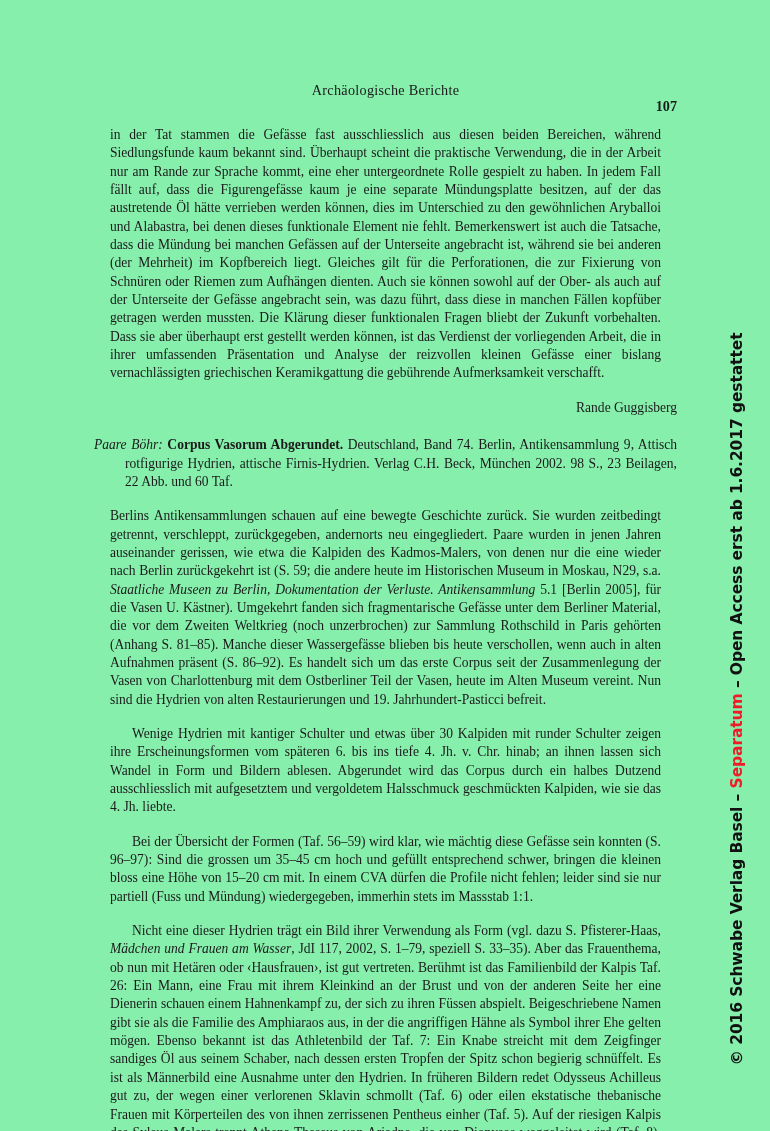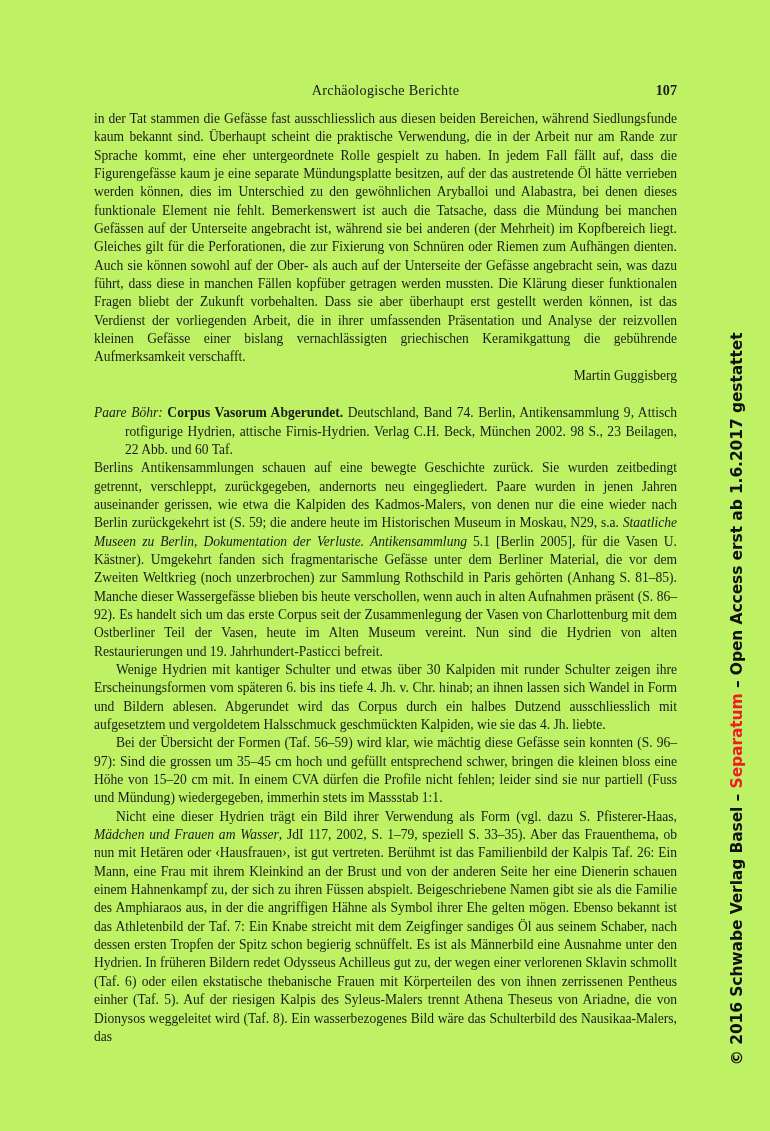--- a/index.html
+++ b/index.html
@@ -4,21 +4,21 @@
 <style>
   html, body {
     margin: 0;
     padding: 0;
     background: #ffffff;
   }
   .page {
     position: relative;
     width: 770px;
     height: 1131px;
-    background: #bef264;
+    background: #86efac;
     overflow: hidden;
     font-family: "Liberation Serif", serif;
     color: #1a1a1a;
   }
 
   
   .running-head {
     position: absolute;
     left: 94px;
     top: 82px;
@@ -30,36 +30,36 @@
     left: 0;
     width: 100%;
     text-align: center;
     font-size: 14.2px;
     letter-spacing: 0.3px;
     color: #1a1a1a;
   }
   .running-head-folio {
     position: absolute;
     right: 0;
-    top: 0;
+    top: 16px;
     font-size: 14.2px;
     font-weight: 700;
     color: #1a1a1a;
   }
 
   
   .text-column {
     position: absolute;
     left: 94px;
     top: 110px;
     width: 583px;
   }
 
   p.para {
-    margin: 0;
+    margin: 16px;
     font-size: 13.55px;
     line-height: 18.35px;
     text-align: justify;
     text-justify: inter-word;
     hyphens: manual;
     color: #1a1a1a;
   }
   p.para.indent {
     text-indent: 22px;
   }
@@ -135,21 +135,21 @@
 
   <div class="running-head">
     <div class="running-head-title">Archäologische Berichte</div>
     <div class="running-head-folio">107</div>
   </div>
 
   <div class="text-column">
 
     <p class="para no-indent">in der Tat stammen die Gefässe fast ausschliesslich aus diesen beiden Bereichen, während Siedlungsfunde kaum bekannt sind. Überhaupt scheint die praktische Verwendung, die in der Arbeit nur am Rande zur Sprache kommt, eine eher untergeordnete Rolle gespielt zu haben. In jedem Fall fällt auf, dass die Figurengefässe kaum je eine separate Mündungsplatte besitzen, auf der das austretende Öl hätte verrieben werden können, dies im Unterschied zu den gewöhnlichen Aryballoi und Alabastra, bei denen dieses funktionale Element nie fehlt. Bemerkenswert ist auch die Tatsache, dass die Mündung bei manchen Gefässen auf der Unterseite angebracht ist, während sie bei anderen (der Mehrheit) im Kopfbereich liegt. Gleiches gilt für die Perforationen, die zur Fixierung von Schnüren oder Riemen zum Aufhängen dienten. Auch sie können sowohl auf der Ober- als auch auf der Unterseite der Gefässe angebracht sein, was dazu führt, dass diese in manchen Fällen kopfüber getragen werden mussten. Die Klärung dieser funktionalen Fragen bliebt der Zukunft vorbehalten. Dass sie aber überhaupt erst gestellt werden können, ist das Verdienst der vorliegenden Arbeit, die in ihrer umfassenden Präsentation und Analyse der reizvollen kleinen Gefässe einer bislang vernachlässigten griechischen Keramikgattung die gebührende Aufmerksamkeit verschafft.</p>
 
-    <p class="signature">Martin Guggisberg</p>
+    <p class="signature">Rande Guggisberg</p>
 
     <div class="entry-gap"></div>
 
     <p class="entry"><span class="entry-author">Paare Böhr:</span><span> </span><span class="entry-title">Corpus Vasorum Abgerundet.</span><span> Deutschland, Band 74. Berlin, Antikensammlung 9, Attisch rotfigurige Hydrien, attische Firnis-Hydrien. Verlag C.H. Beck, München 2002. 98 S., 23 Beilagen, 22 Abb. und 60 Taf.</span></p>
 
     <p class="para no-indent"><span>Berlins Antikensammlungen schauen auf eine bewegte Geschichte zurück. Sie wurden zeitbedingt getrennt, verschleppt, zurückgegeben, andernorts neu eingegliedert. Paare wurden in jenen Jahren auseinander gerissen, wie etwa die Kalpiden des Kadmos-Malers, von denen nur die eine wieder nach Berlin zurückgekehrt ist (S. 59; die andere heute im Historischen Museum in Moskau, N29, s.a. </span><span class="ital">Staatliche Museen zu Berlin, Dokumentation der Verluste. Antikensammlung</span><span> 5.1 [Berlin 2005], für die Vasen U. Kästner). Umgekehrt fanden sich fragmentarische Gefässe unter dem Berliner Material, die vor dem Zweiten Weltkrieg (noch unzerbrochen) zur Sammlung Rothschild in Paris gehörten (Anhang S. 81–85). Manche dieser Wassergefässe blieben bis heute verschollen, wenn auch in alten Aufnahmen präsent (S. 86–92). Es handelt sich um das erste Corpus seit der Zusammenlegung der Vasen von Charlottenburg mit dem Ostberliner Teil der Vasen, heute im Alten Museum vereint. Nun sind die Hydrien von alten Restaurierungen und 19. Jahrhundert-Pasticci befreit.</span></p>
 
     <p class="para indent">Wenige Hydrien mit kantiger Schulter und etwas über 30 Kalpiden mit runder Schulter zeigen ihre Erscheinungsformen vom späteren 6. bis ins tiefe 4. Jh. v. Chr. hinab; an ihnen lassen sich Wandel in Form und Bildern ablesen. Abgerundet wird das Corpus durch ein halbes Dutzend ausschliesslich mit aufgesetztem und vergoldetem Halsschmuck geschmückten Kalpiden, wie sie das 4. Jh. liebte.</p>
 
     <p class="para indent">Bei der Übersicht der Formen (Taf. 56–59) wird klar, wie mächtig diese Gefässe sein konnten (S. 96–97): Sind die grossen um 35–45 cm hoch und gefüllt entsprechend schwer, bringen die kleinen bloss eine Höhe von 15–20 cm mit. In einem CVA dürfen die Profile nicht fehlen; leider sind sie nur partiell (Fuss und Mündung) wiedergegeben, immerhin stets im Massstab 1:1.</p>

